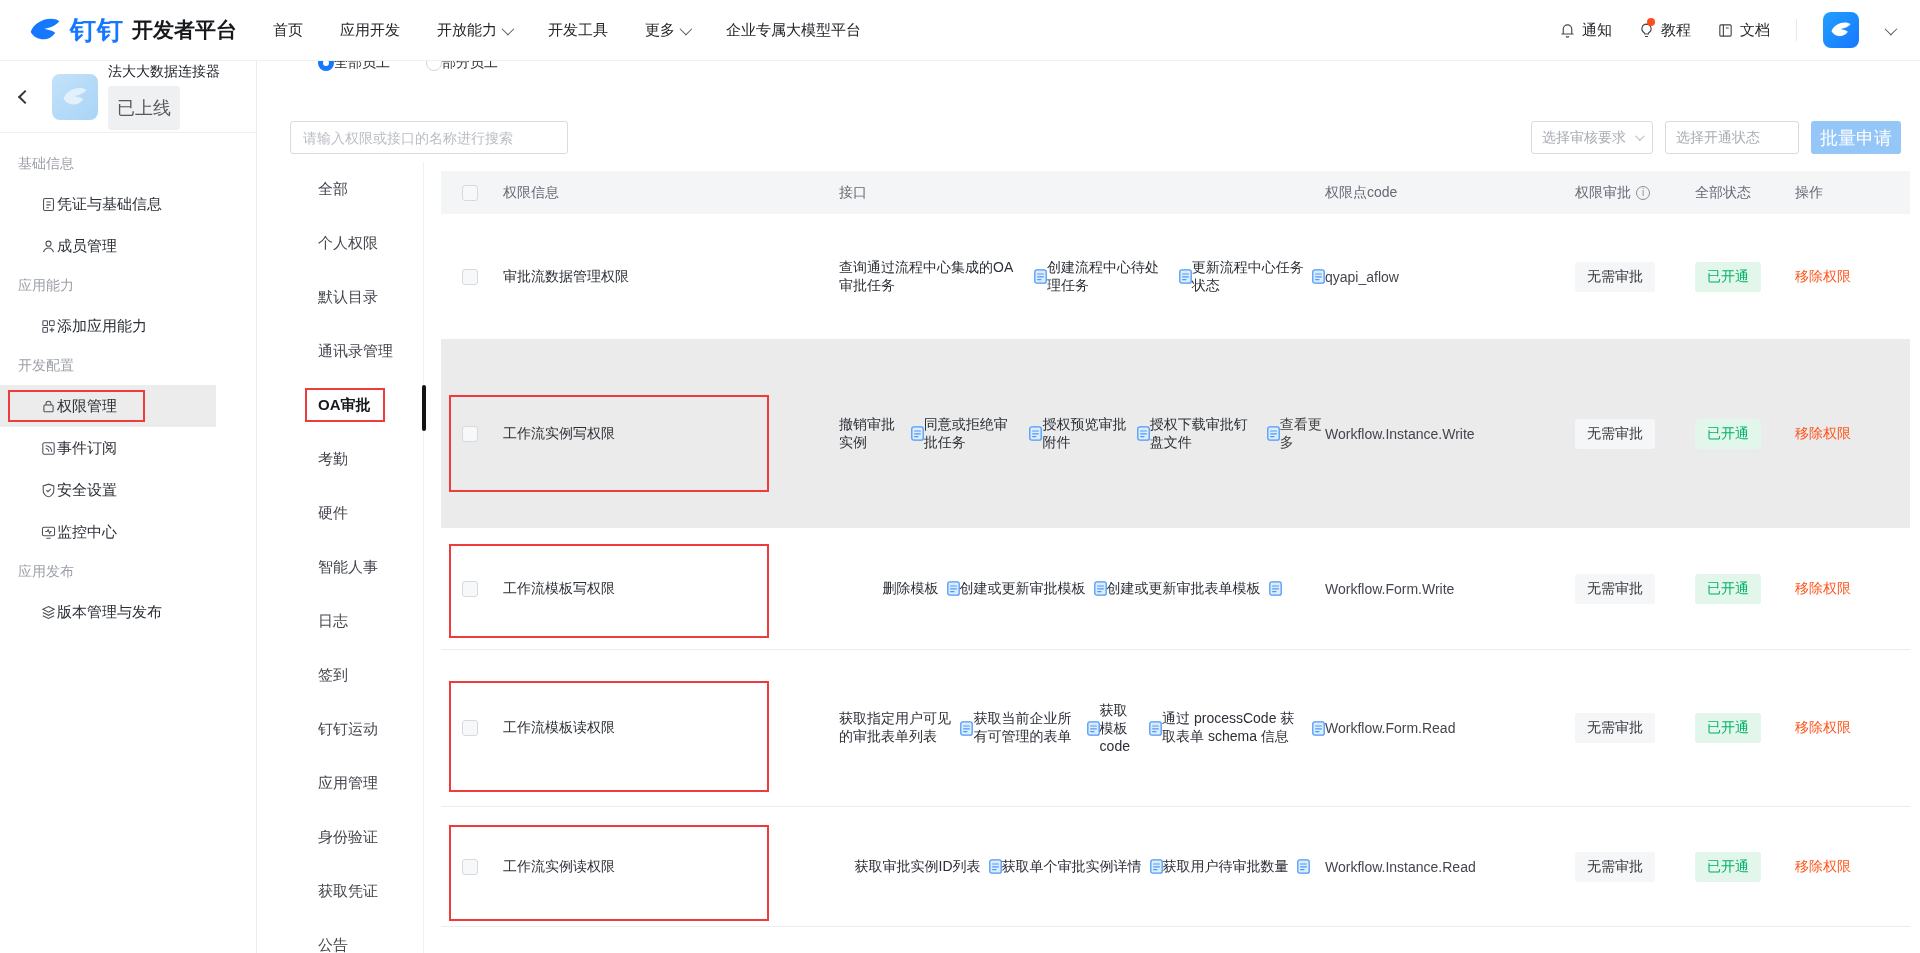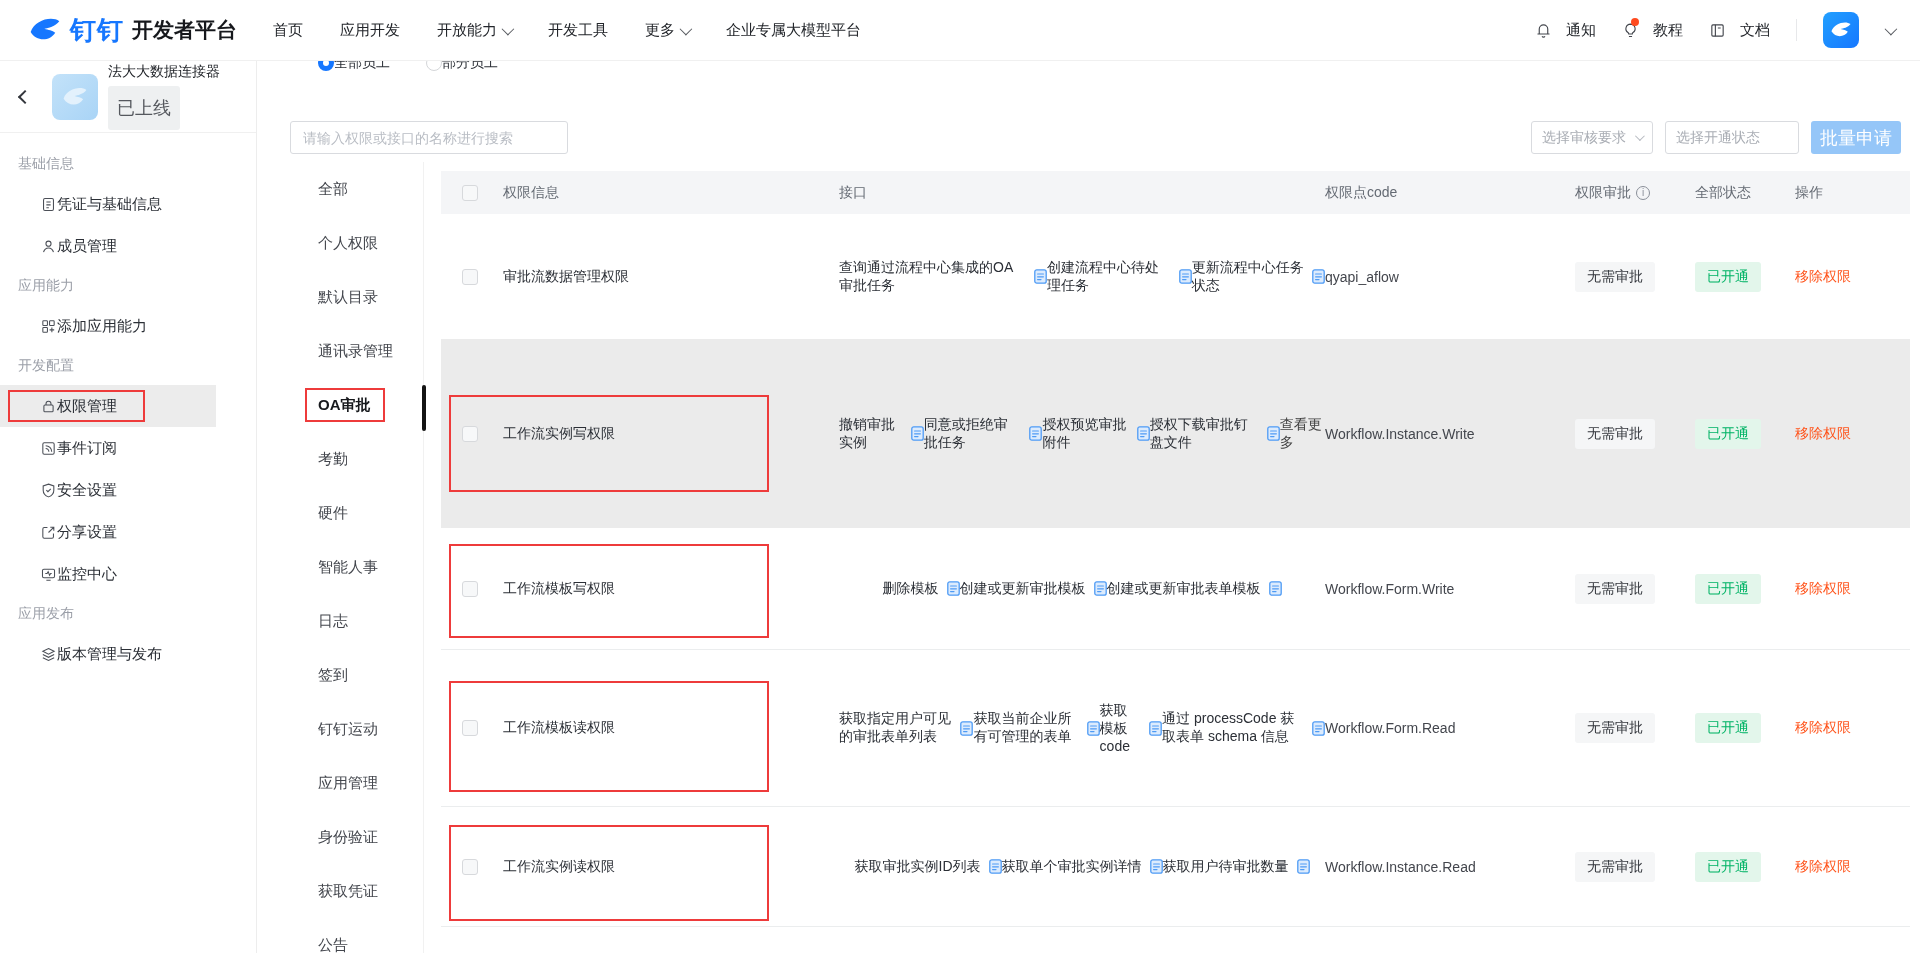--- a/index.html
+++ b/index.html
@@ -11,21 +11,21 @@
     border-bottom:1px solid #f0f0f0; display:flex; align-items:center; z-index:30; }
   .logo { display:flex; align-items:center; margin-left:28px; cursor:pointer; }
   .logo-wing { width:34px; height:30px; margin-right:8px; }
   .logo-brand { font-size:26px; font-weight:bold; color:#1677ff; letter-spacing:1px; }
   .logo-suffix { font-size:21px; font-weight:bold; color:#16181c; margin-left:8px; }
   .nav-items { display:flex; align-items:center; margin-left:36px; gap:37px; }
   .nav-item { font-size:15px; color:#23262b; cursor:pointer; display:flex; align-items:center; gap:5px; white-space:nowrap; }
   .chev { width:9px; height:9px; border-right:1.5px solid #55585e; border-bottom:1.5px solid #55585e;
     transform:rotate(45deg) translateY(-2px); display:inline-block; }
   .hdr-right { margin-left:auto; display:flex; align-items:center; gap:26px; margin-right:26px; }
-  .hdr-link { display:flex; align-items:center; gap:14px; font-size:15px; color:#23262b; cursor:pointer; position:relative; }
+  .hdr-link { display:flex; align-items:center; gap:6px; font-size:15px; color:#23262b; cursor:pointer; position:relative; }
   .hdr-link svg { width:17px; height:17px; stroke:#43464d; fill:none; stroke-width:1.6; }
   .red-dot { position:absolute; left:9px; top:-3px; width:8px; height:8px; border-radius:50%; background:#ff4b1f; }
   .hdr-div { width:1px; height:22px; background:#e7e8ea; }
   .avatar { width:36px; height:36px; border-radius:8px; background:linear-gradient(135deg,#22a0ff,#1677ff);
     display:flex; align-items:center; justify-content:center; cursor:pointer; }
   .avatar svg { width:22px; height:20px; }
   .avatar-chev { margin-left:-16px; }
 
   
   .sb { position:absolute; top:61px; left:0; width:257px; height:892px; background:#fff;
@@ -223,26 +223,20 @@
       <span>事件订阅</span>
     </div>
     <div class="sb-item">
       <svg viewBox="0 0 24 24">
           <path d="M12 3 l7.5 2.5 v6 c0 4.5-3 7.8-7.5 9.5 c-4.5-1.7-7.5-5-7.5-9.5 v-6 Z M9 11.5 l2.2 2.2 4-4"></path>
         </svg>
       <span>安全设置</span>
     </div>
     <div class="sb-item">
       <svg viewBox="0 0 24 24">
-          <path d="M19 13.5 V18 a2 2 0 0 1 -2 2 H6 a2 2 0 0 1 -2 -2 V7 a2 2 0 0 1 2 -2 h4.5 M14.5 4.5 H19.5 V9.5 M19 5 l-7 7"></path>
-        </svg>
-      <span>分享设置</span>
-    </div>
-    <div class="sb-item">
-      <svg viewBox="0 0 24 24">
           <rect x="3.5" y="4.5" width="17" height="12" rx="2"></rect>
           <path d="M7.5 10.5 h2.5 l1.5 -2.5 2 5 1.5 -2.5 h1.5 M9 20 h6"></path>
         </svg>
       <span>监控中心</span>
     </div>
     <div class="grp-label">应用发布</div>
     <div class="sb-item">
       <svg viewBox="0 0 24 24">
           <path d="M12 3.5 l8 4 -8 4 -8 -4 Z M4 12 l8 4 8 -4 M4 16.5 l8 4 8 -4"></path>
         </svg>

